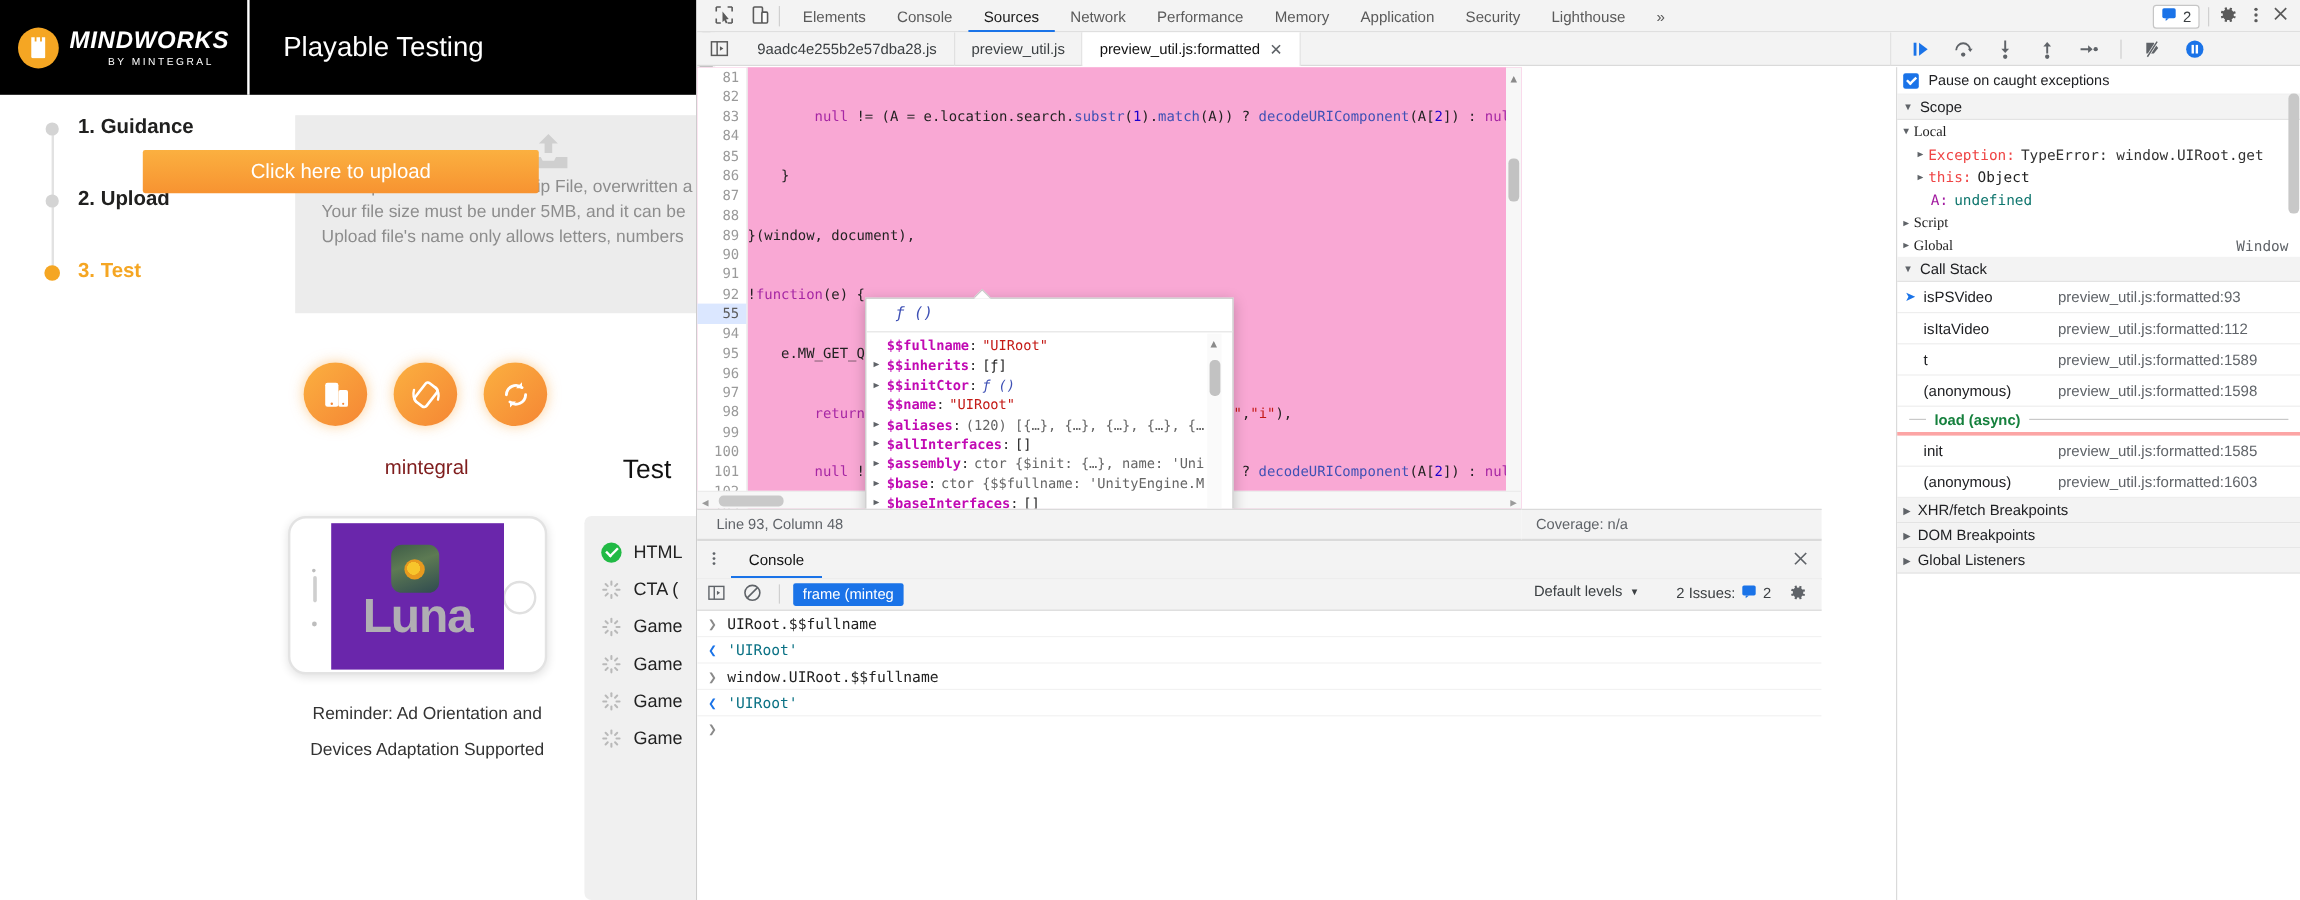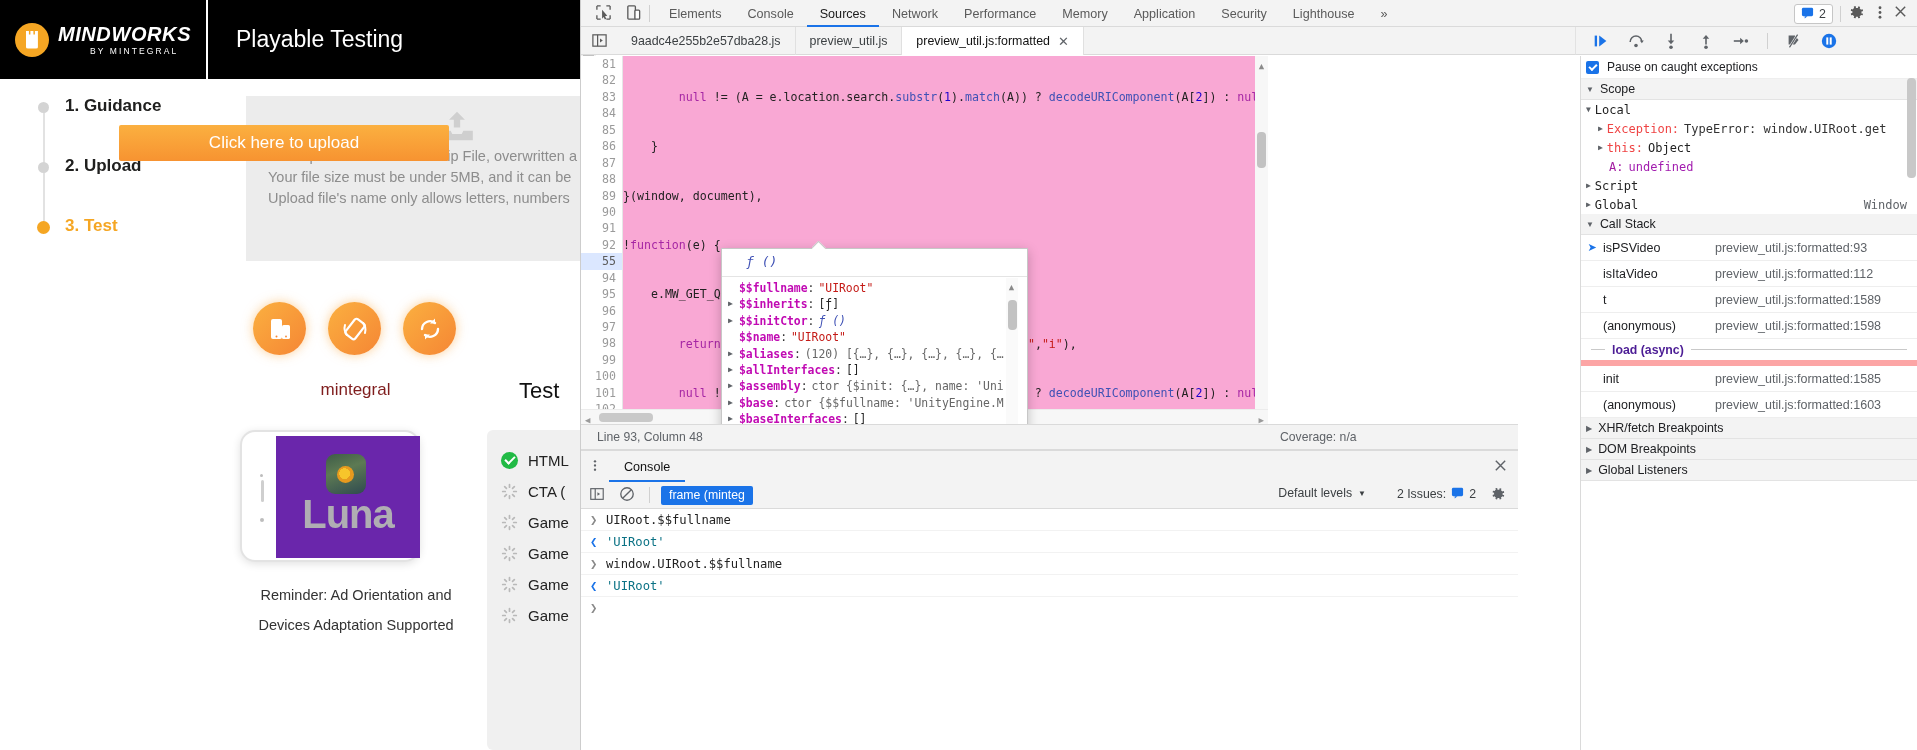--- a/index.html
+++ b/index.html
@@ -38,21 +38,21 @@
 
   #orient-row{position:absolute;left:253px;top:302px;width:230px;display:flex;gap:22px;}
   .orient-btn{width:53px;height:53px;border-radius:50%;
      background:linear-gradient(135deg,#FBB040 0%,#F58634 100%);
      box-shadow:0 0 11px rgba(250,170,70,.55);
      display:flex;align-items:center;justify-content:center;color:#fff;cursor:pointer;}
 
   #brand-label{position:absolute;left:253px;top:380px;width:205px;text-align:center;font-size:17px;color:#7f1d1d;}
   #test-label{position:absolute;left:519px;top:378px;font-size:22px;color:#111;font-weight:400;}
 
-  #phone{position:absolute;left:240px;top:430px;width:180px;height:132px;background:#fff;
+  #phone{position:absolute;left:240px;top:430px;width:216px;height:132px;background:#fff;
      border:2px solid #e3e3e3;border-radius:15px;box-shadow:0 2px 8px rgba(0,0,0,.12);box-sizing:border-box;}
   #phone-screen{position:absolute;left:34px;top:4px;width:144px;height:122px;background:#6A26AB;overflow:hidden;}
   #phone-appicon{position:absolute;left:50px;top:18px;width:40px;height:40px;border-radius:9px;
      background:linear-gradient(160deg,#3e5c48 0%,#5d7a53 40%,#2f4a50 100%);overflow:hidden;}
   #phone-appicon::after{content:"";position:absolute;left:11px;top:12px;width:17px;height:17px;border-radius:50%;
      background:radial-gradient(circle at 45% 45%,#F7C52B 0 40%,#E79A1E 41% 100%);}
   #phone-wordmark{position:absolute;left:0;top:58px;width:144px;text-align:center;color:#b0aeb3;
      font-size:40px;font-weight:bold;letter-spacing:-1px;line-height:1;}
   .phone-dot{position:absolute;left:18px;width:4px;height:4px;border-radius:50%;background:#bdbdbd;}
   #phone-vol{position:absolute;left:19px;top:48px;width:3px;height:22px;border-radius:2px;background:#cfcfcf;}
@@ -153,30 +153,30 @@
   #sidebar{position:absolute;right:0;top:56px;width:337px;height:694px;background:#fff;border-left:1px solid #dadada;box-sizing:border-box;}
   #pause-row{height:22px;display:flex;align-items:center;gap:8px;padding-left:5px;border-bottom:1px solid #eee;}
   .chk{width:13px;height:13px;background:#1a73e8;border-radius:2px;position:relative;flex:0 0 auto;cursor:pointer;}
   .chk::after{content:"";position:absolute;left:3px;top:3px;width:6px;height:3px;border-left:2px solid #fff;border-bottom:2px solid #fff;transform:rotate(-45deg);}
   #pause-row span{font-size:12px;color:#202124;}
   .sec-hdr{height:20px;display:flex;align-items:center;gap:6px;padding-left:5px;background:#f3f3f3;border-bottom:1px solid #e3e3e3;
      font-size:12.4px;color:#202124;cursor:pointer;}
   .tri{font-size:8px;color:#5f6368;}
   .scope-row{height:19px;display:flex;align-items:center;padding-left:5px;font-family:"DejaVu Sans Mono", monospace;font-size:12px;color:#222;white-space:nowrap;overflow:hidden;}
   .scope-row .tri{margin-right:4px;}
-  .sc-name{color:#222;}
+  .sc-name{color:#222;font-family:Liberation Serif, serif;}
   .sc-prop{color:#ef4444;}
   .sc-var{color:#a21ba0;}
-  .sc-val{color:#a21caf;margin-left:5px;}
+  .sc-val{color:#0f766e;margin-left:5px;}
   .sc-right{margin-left:auto;padding-right:10px;color:#5f6368;}
   .cs-row{height:25px;display:flex;align-items:center;font-size:12.5px;color:#202124;border-bottom:1px solid #eee;cursor:pointer;}
   .cs-arrow{width:22px;text-align:center;color:#1a73e8;font-size:11px;}
   .cs-fn{width:112px;}
   .cs-loc{color:#5f6368;}
-  .cs-async{height:21px;display:flex;align-items:center;gap:7px;padding:0 10px;font-size:12.3px;font-weight:bold;color:#4c1d95;border-bottom:6px solid #fca5a5;}
+  .cs-async{height:21px;display:flex;align-items:center;gap:7px;padding:0 10px;font-size:12.3px;font-weight:bold;color:#15803d;border-bottom:3px solid #fca5a5;}
   .cs-async .ln{flex:0 0 14px;height:1px;background:#c9c9c9;}
   .cs-async .ln2{flex:1 1 auto;height:1px;background:#c9c9c9;}
   #sb-vscroll{position:absolute;right:0;top:22px;width:11px;height:420px;background:transparent;}
   #sb-vscroll .thumb{position:absolute;left:1px;top:0px;width:9px;height:100px;background:#c8c8c8;border-radius:4px;}
   #page-vscroll{position:absolute;left:0;top:0;width:15px;height:750px;background:#f1f1f1;}
   #page-vscroll .thumb{position:absolute;left:2px;top:26px;width:11px;height:46px;background:#c1c1c1;border-radius:5px;}
 </style>
 </head>
 <body>
 

